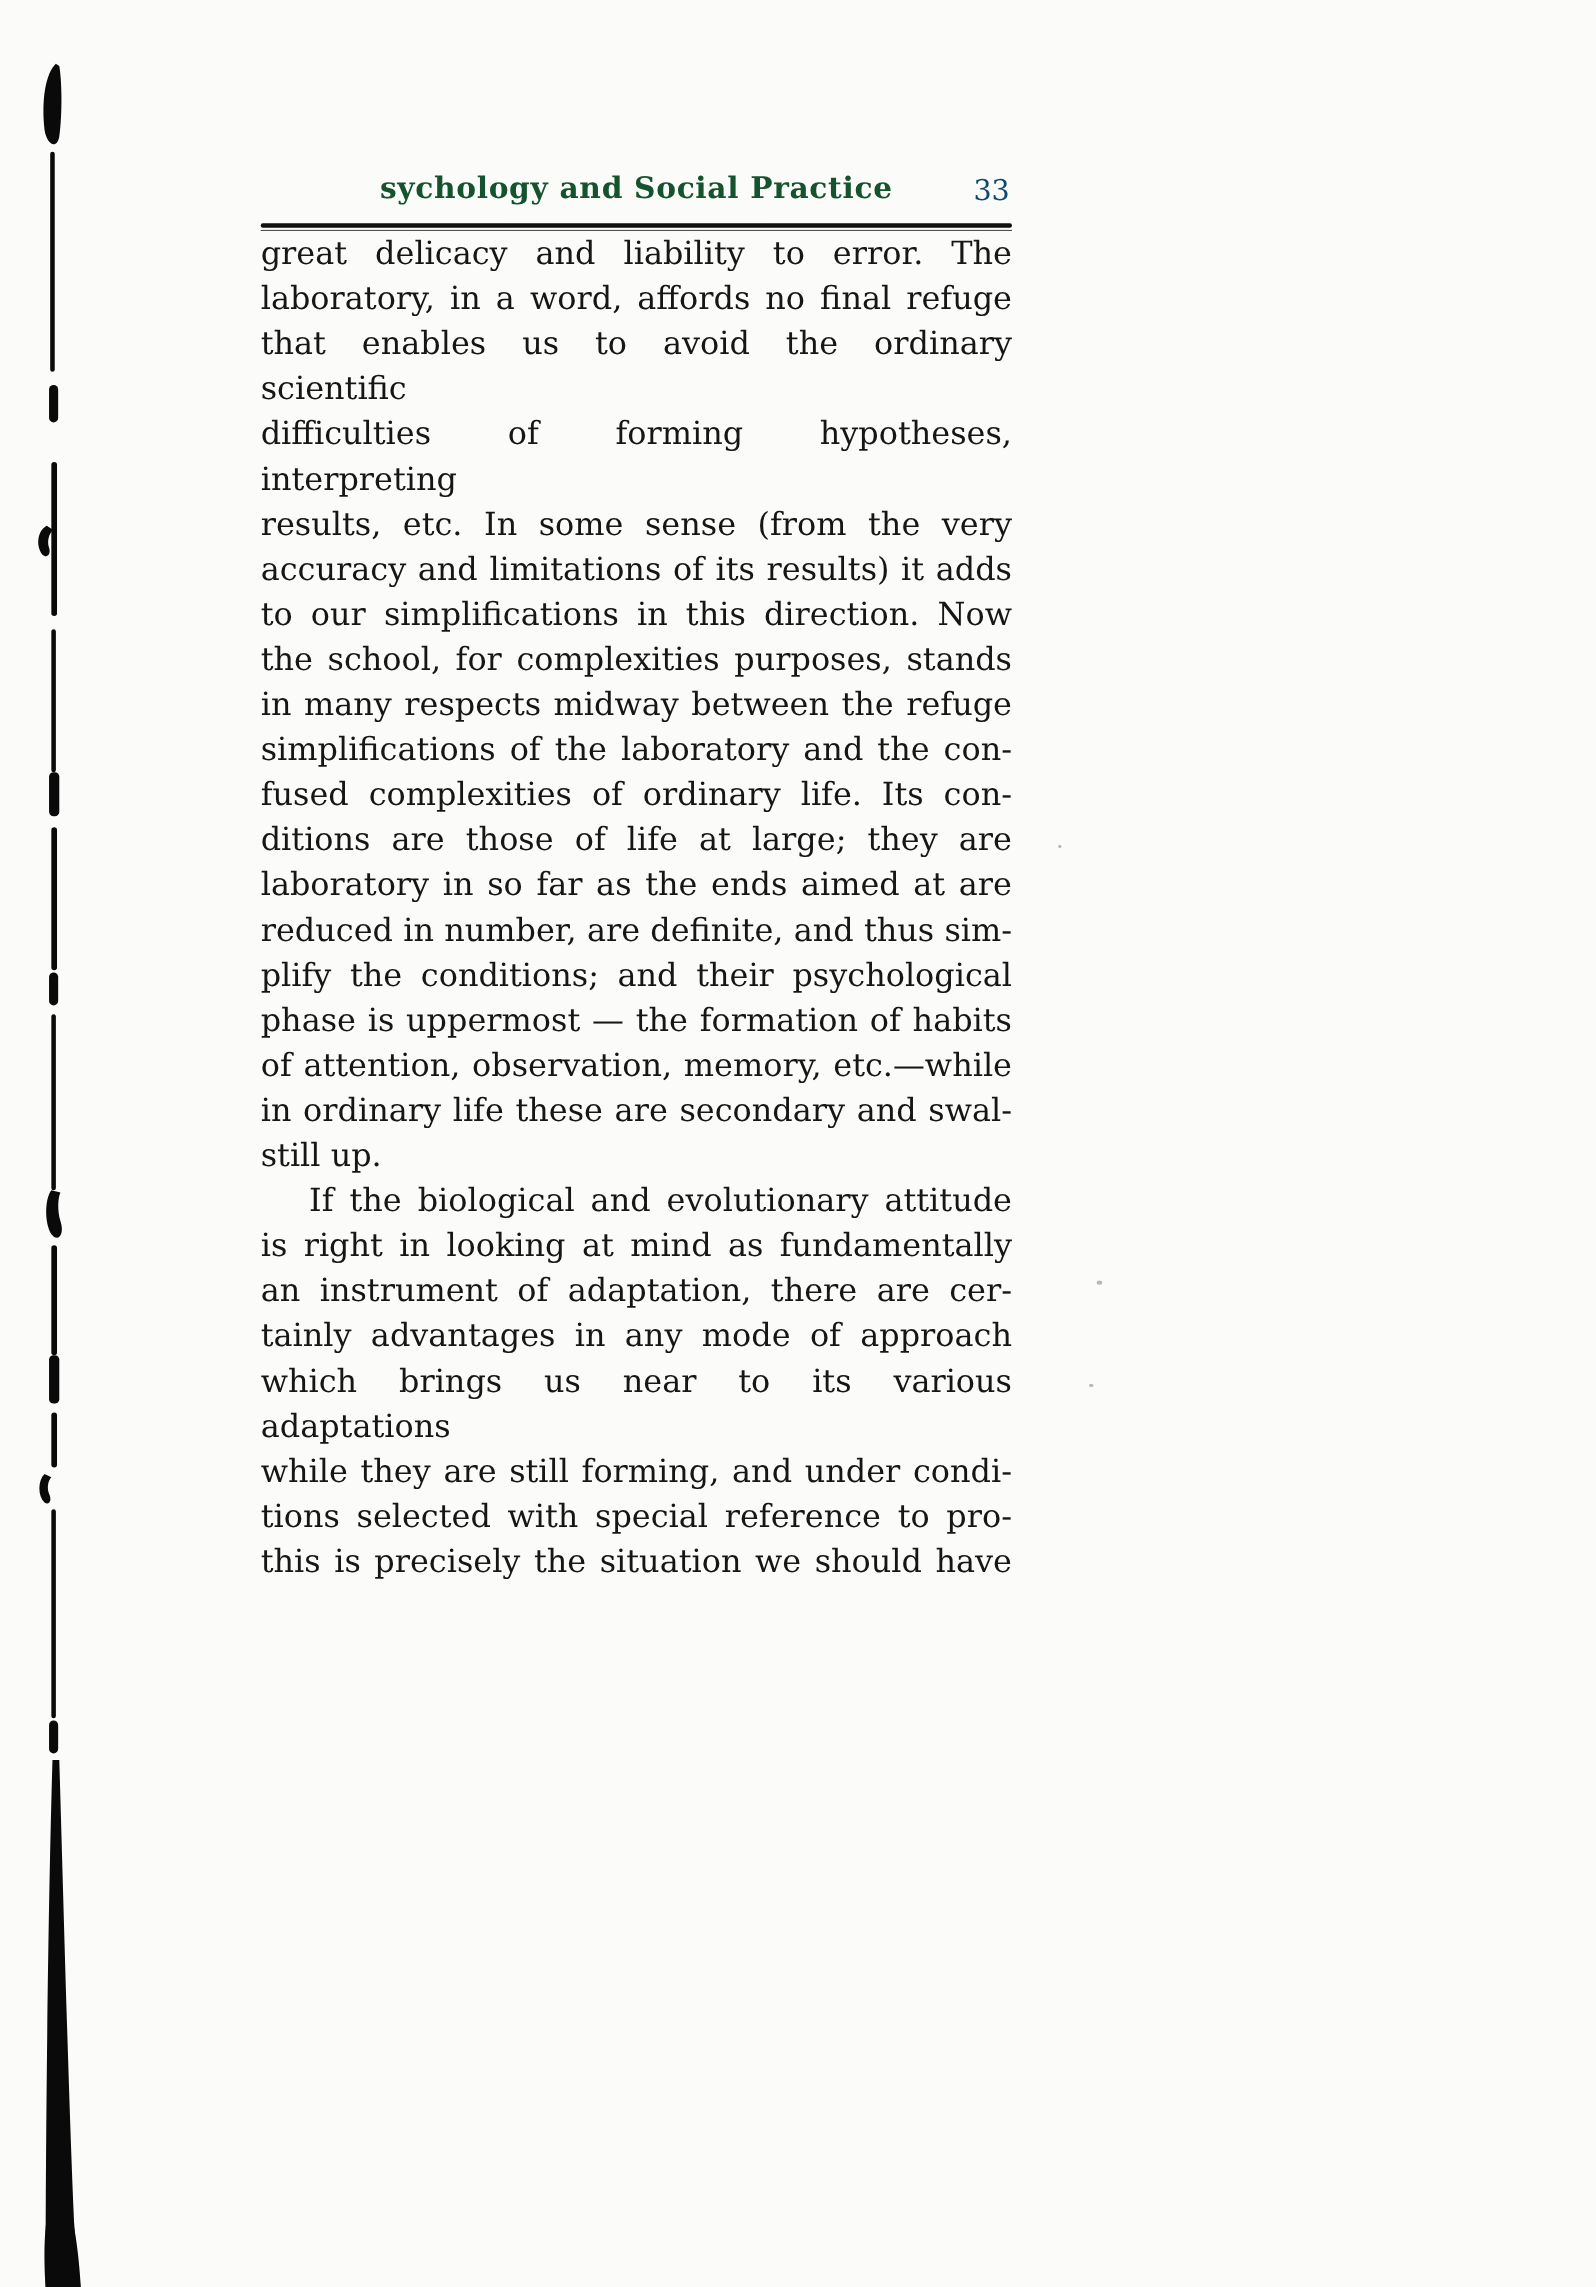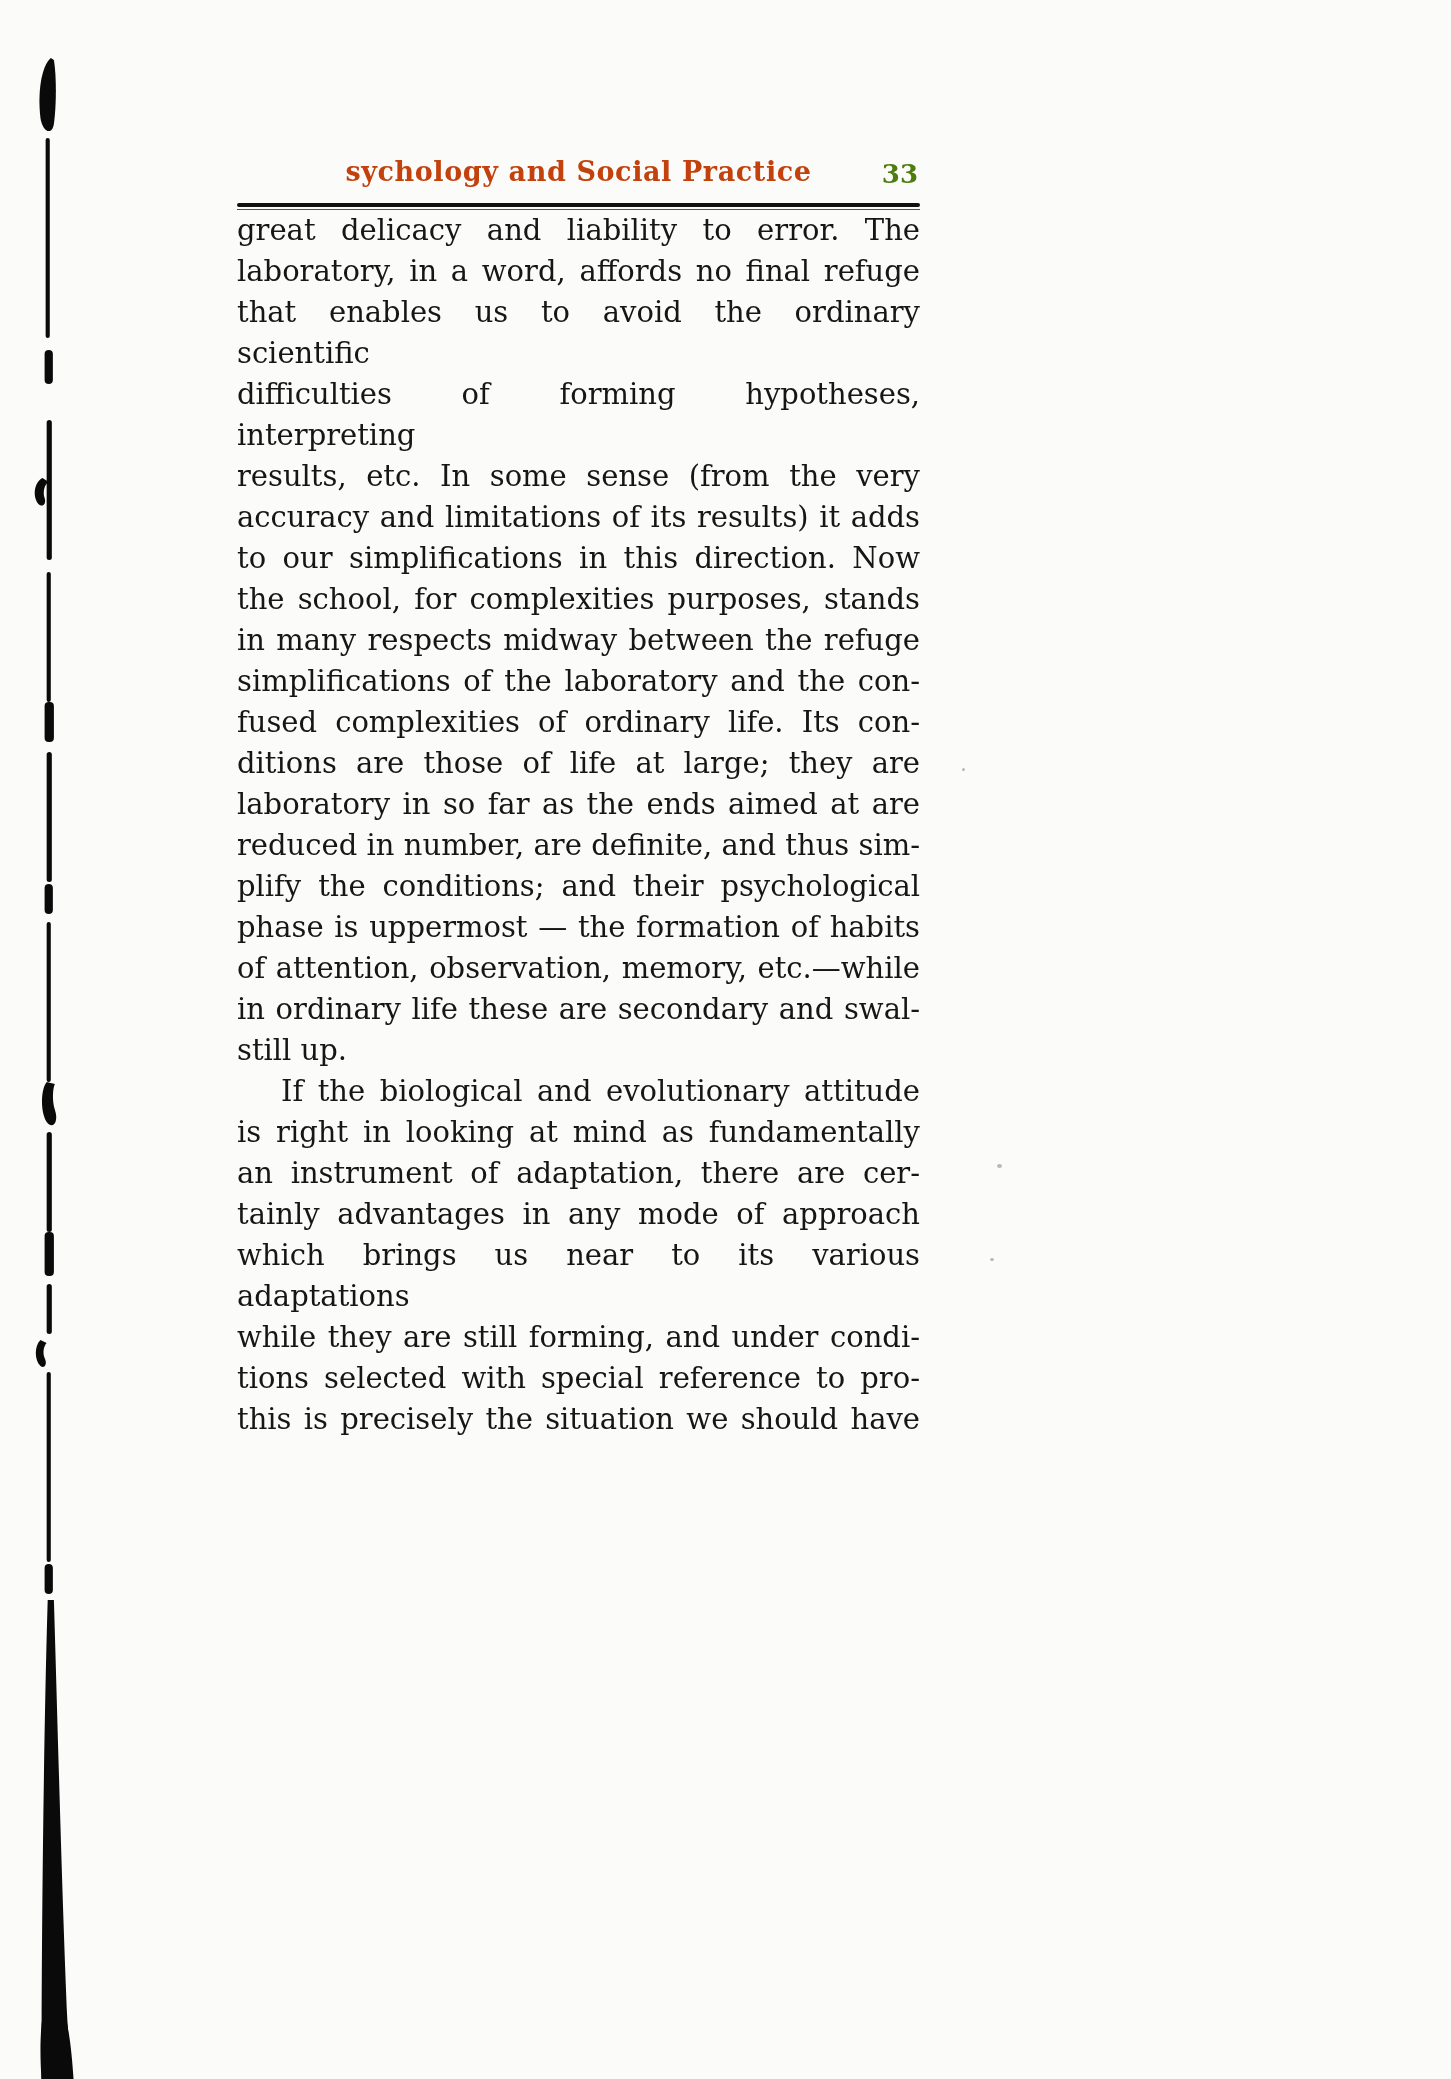--- a/index.html
+++ b/index.html
@@ -18,29 +18,29 @@
 
   .content { position: absolute; left: 237px; top: 0; width: 683px; }
 
   .header { position: relative; margin-top: 156px; height: 38px; }
   .header-title {
     display: block;
     text-align: center;
     font-weight: bold;
     font-size: 27px;
     letter-spacing: 0.6px;
-    color: #c2410c;
+    color: #14532d;
   }
   .header-page {
     position: absolute;
     right: 2px;
     top: 3px;
-    font-weight: bold;
+    font-weight: normal;
     font-size: 26px;
-    color: #4d7c0f;
+    color: #0c4a6e;
     text-align: right;
   }
 
   .rule { margin-top: 9px; }
   .rule-heavy { height: 4px; background: #101010; border-radius: 2px; }
   .rule-light { height: 1px; background: #333; margin-top: 2px; opacity: 0.85; }
 
   .body-text { font-size: 29px; line-height: 41px; }
   .line { text-align: justify; text-align-last: justify; }
   .line.flush { text-align-last: left; }

